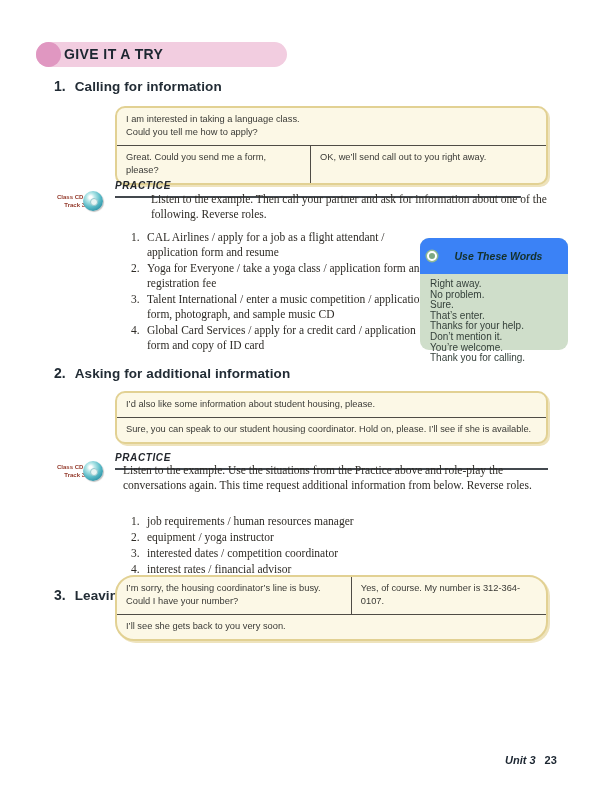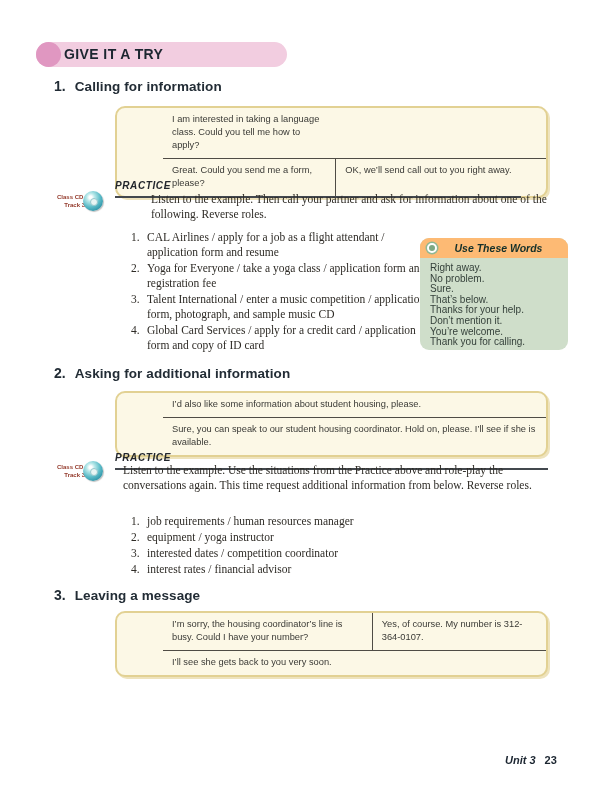--- a/index.html
+++ b/index.html
@@ -26,21 +26,21 @@
   
   .sec-head { position:absolute; left:54px; color:#222c35; }
   .sec-num  { font-weight:bold; font-size:14px; margin-right:9px; }
   .sec-title{ font-weight:bold; font-size:13.5px; letter-spacing:.1px; }
 
   
   .dlg {
     position:absolute; left:115px; width:433px;
     background:#fcf8e6; border:2px solid #e2d193; border-radius:10px;
     box-shadow:2px 2px 0 #eee3bd; overflow:hidden;
-    font-size:9.3px; line-height:1.4; color:#3a3a36;padding-left:46px;
+    font-size:9.3px; line-height:1.4; color:#3a3a36;
   }
   .dlg-row2cols { display:grid; }
   .cols-45 { grid-template-columns:45% 55%; }
   .cols-54 { grid-template-columns:54.5% 45.5%; }
   .dlg-cell { padding:5px 9px 6px 9px; }
   .cell-right { border-left:1.5px solid #4f4c45; }
   .row-divide { border-top:1.5px solid #4f4c45; }
   .dlg-full { padding:5px 9px 6px 9px; }
 
   
@@ -80,21 +80,21 @@
     content:""; position:absolute; left:7px; top:7px; width:6px; height:6px;
     border-radius:50%; background:#e9f5f3; border:1px solid #97c8cd;
   }
 
   
   .utw {
     position:absolute; left:420px; top:238px; width:148px; height:112px;
     background:#cfdeca; border-radius:9px;
   }
   .utw-head {
-    height:20px; background:#fdba74; border-radius:9px 9px 0 0;
+    height:36px; background:#3b82f6; border-radius:9px 9px 0 0;
     display:flex; align-items:center;
   }
   .utw-icon {
     width:10px; height:10px; border-radius:50%; background:#7da883;
     border:2px solid #ffffff; box-shadow:0 0 0 1.5px #8fb894; margin:0 0 0 7px; flex:none;
   }
   .utw-title {
     flex:1; text-align:center; font-weight:bold; font-style:italic;
     font-size:10.5px; color:#14302a; padding-right:8px;
   }
@@ -165,21 +165,21 @@
 
   <div class="utw">
     <div class="utw-head">
       <span class="utw-icon"></span>
       <span class="utw-title">Use These Words</span>
     </div>
     <div class="utw-body">
       <div class="utw-item">Right away.</div>
       <div class="utw-item">No problem.</div>
       <div class="utw-item">Sure.</div>
-      <div class="utw-item">That’s below.</div>
+      <div class="utw-item">That’s enter.</div>
       <div class="utw-item">Thanks for your help.</div>
       <div class="utw-item">Don’t mention it.</div>
       <div class="utw-item">You’re welcome.</div>
       <div class="utw-item">Thank you for calling.</div>
     </div>
   </div>
 
   <div class="sec-head" style="top:364px;">
     <span class="sec-num">2.</span><span class="sec-title">Asking for additional information</span>
   </div>
@@ -219,21 +219,21 @@
     <div class="plist-item">
       <span class="plist-num">4.</span>
       <span class="plist-text">interest rates / financial advisor</span>
     </div>
   </div>
 
   <div class="sec-head" style="top:586px;">
     <span class="sec-num">3.</span><span class="sec-title">Leaving a message</span>
   </div>
 
-  <div class="dlg" style="top:611px;">
+  <div class="dlg" style="top:575px;border-radius:19px;">
     <div class="dlg-row2cols cols-54">
       <div class="dlg-cell">I’m sorry, the housing coordinator’s line is busy. Could I have your number?</div>
       <div class="dlg-cell cell-right">Yes, of course. My number is 312-364-0107.</div>
     </div>
     <div class="dlg-full row-divide">I’ll see she gets back to you very soon.</div>
   </div>
 
   <div class="footer">
     <span class="footer-unit">Unit 3</span><span class="footer-page">23</span>
   </div>

